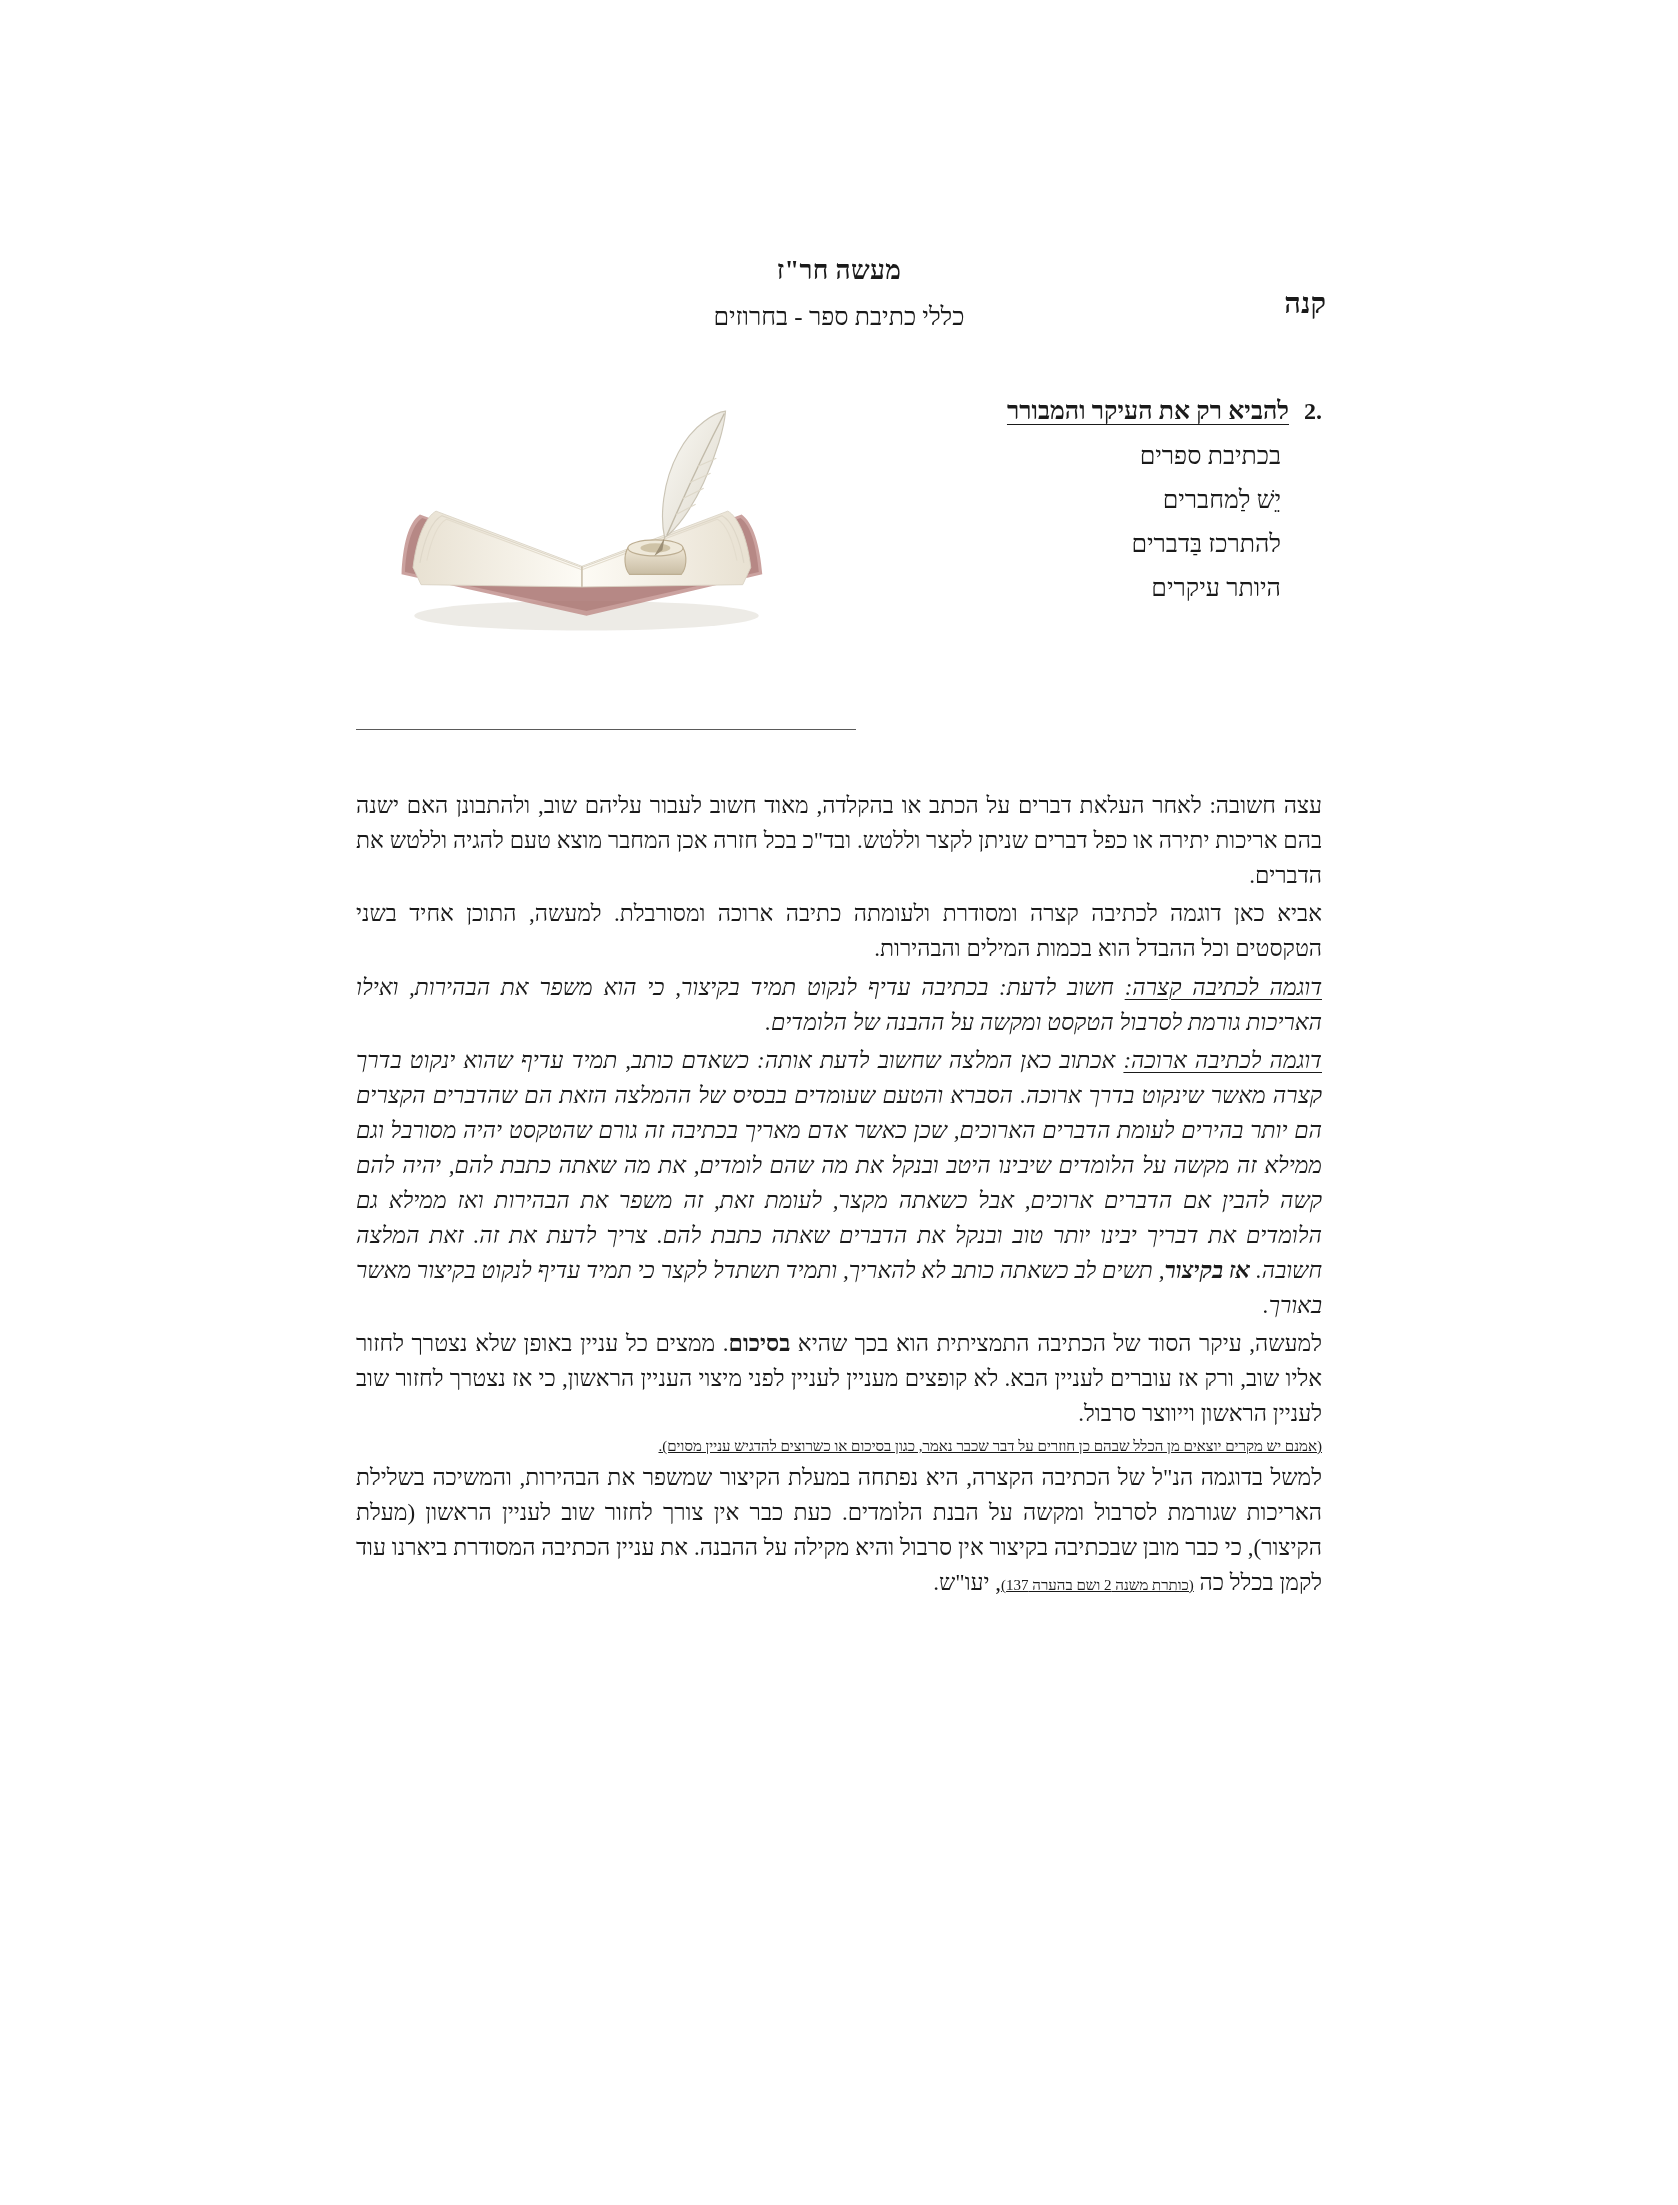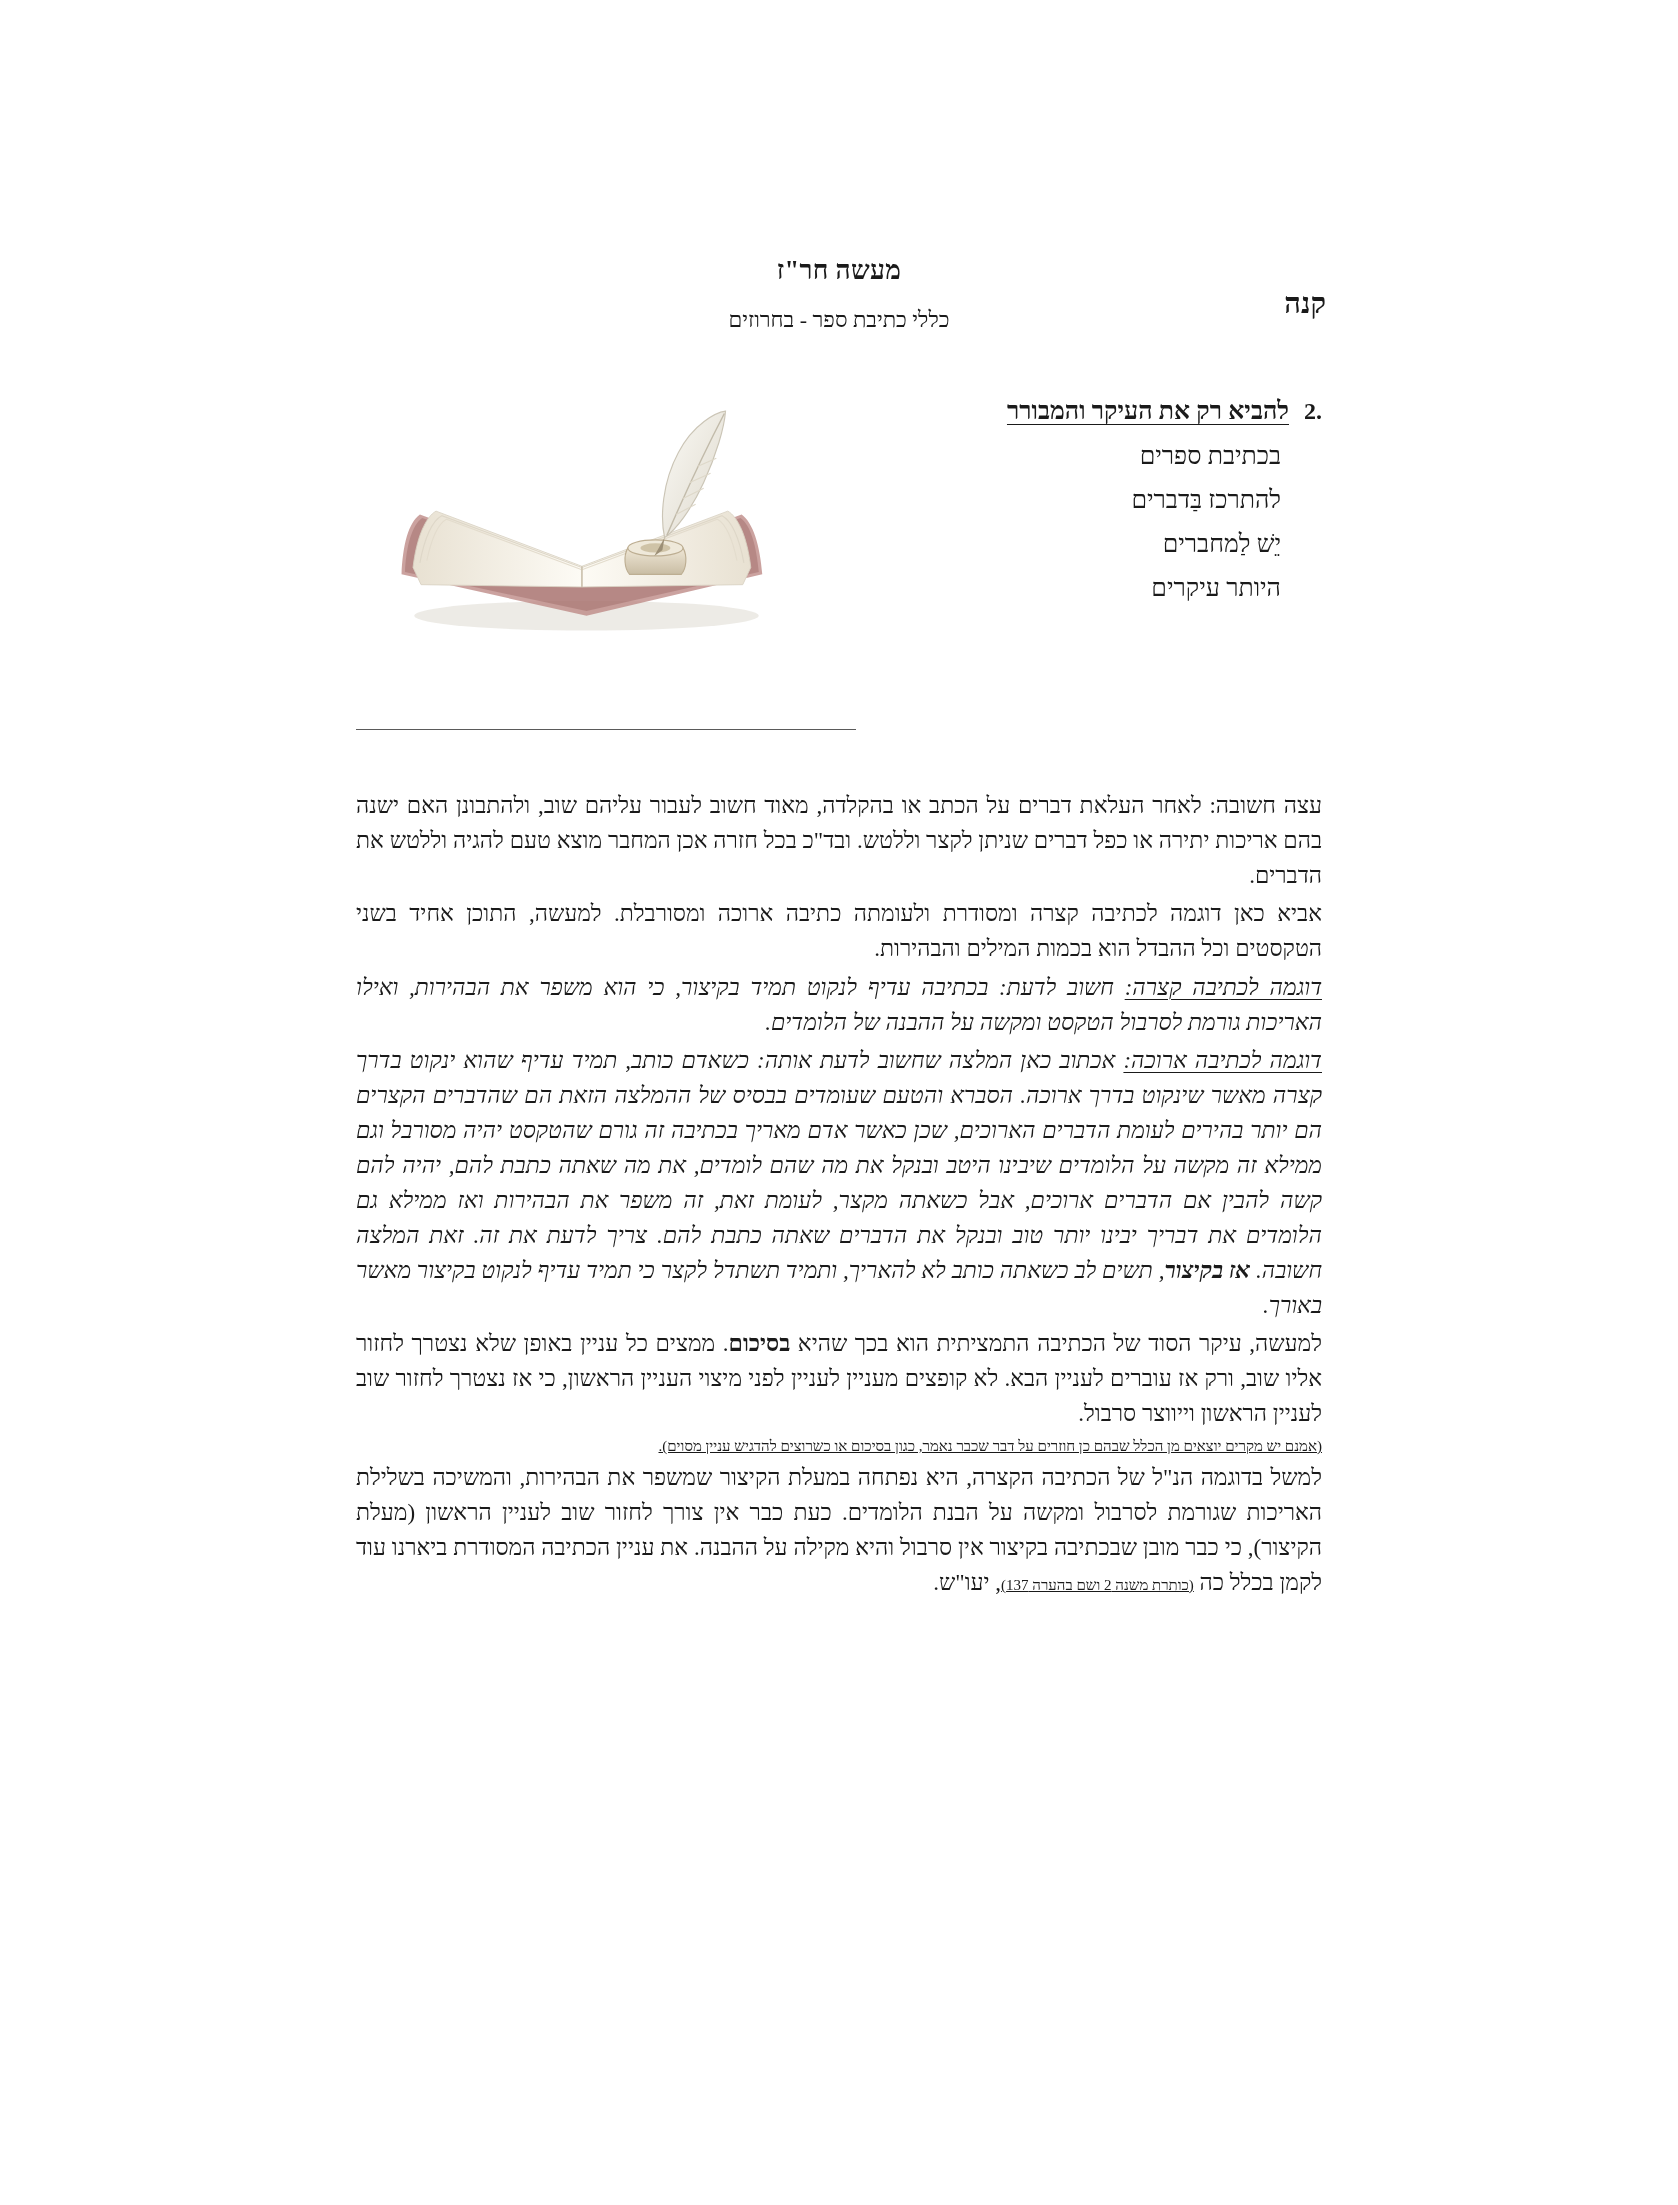--- a/index.html
+++ b/index.html
@@ -30,24 +30,24 @@
     text-align: center;
     direction: rtl;
   }
   .header-title {
     font-size: 26.4px;
     font-weight: bold;
     letter-spacing: 0.3px;
     line-height: 1.35;
   }
   .header-sub {
-    font-size: 22px;
+    font-size: 25px;
     font-weight: normal;
     line-height: 1.4;
-    margin-top: 16px;
+    margin-top: 10px;
   }
   .page-marker {
     position: absolute;
     top: 287px;
     right: 352px;
     font-size: 29px;
     font-weight: bold;
     direction: rtl;
   }
 
@@ -200,22 +200,22 @@
     </svg>
   </div>
 
   <div class="section-block">
     <div class="section-heading">
       <span class="section-num">.2</span>
       <span class="section-heading-text">להביא רק את העיקר והמבורר</span>
     </div>
     <div class="verse-lines">
       <div>בכתיבת ספרים</div>
+      <div>יֵשׁ לַמחברים</div>
       <div>להתרכז בַּדברים</div>
-      <div>יֵשׁ לַמחברים</div>
       <div>היותר עיקרים</div>
     </div>
   </div>
 
   <div class="divider"></div>
 
   <div class="body-text">
 
     <p>
       <span>עצה חשובה: לאחר העלאת דברים על הכתב או בהקלדה, מאוד חשוב לעבור עליהם שוב, ולהתבונן האם ישנה בהם אריכות יתירה או כפל דברים שניתן לקצר וללטש. ובד"כ בכל חזרה אכן המחבר מוצא טעם להגיה וללטש את הדברים.</span>

